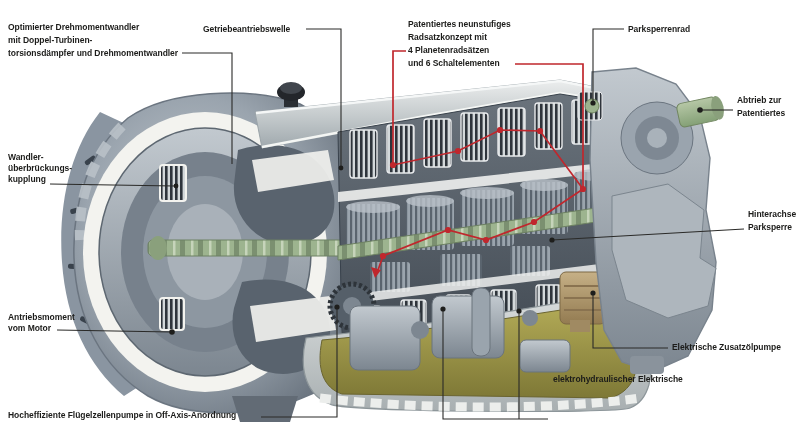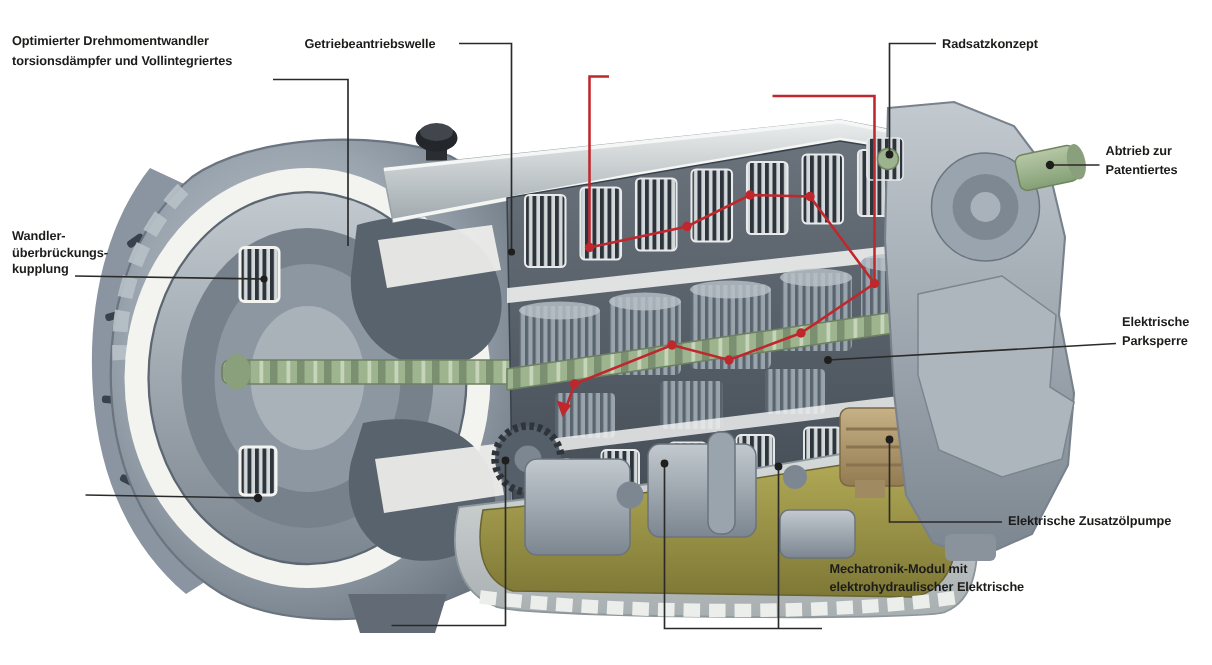--- a/index.html
+++ b/index.html
@@ -226,52 +226,65 @@
     <circle cx="383" cy="256" r="3.1"></circle>
     <circle cx="448" cy="230" r="3.1"></circle>
     <circle cx="486" cy="240" r="3.1"></circle>
     <circle cx="534" cy="222" r="3.1"></circle>
     <polygon points="375,278 371,267 381,270"></polygon>
   </g>
 </svg>
 
 <div class="label" style="left:8px;top:21px">
   <div>Optimierter Drehmomentwandler</div>
-  <div>torsionsdämpfer und Vollintegriertes</div>
+  <div>mit Doppel-Turbinen-</div>
+  <div>torsionsdämpfer und Drehmomentwandler</div>
 </div>
 
 <div class="label" style="left:203px;top:23px">
   <div>Getriebeantriebswelle</div>
 </div>
 
+<div class="label" style="left:408px;top:18px">
+  <div>Patentiertes neunstufiges</div>
+  <div>Radsatzkonzept mit</div>
+  <div>4 Planetenradsätzen</div>
+  <div>und 6 Schaltelementen</div>
+</div>
 
 <div class="label" style="left:628px;top:23px">
-  <div>Radsatzkonzept</div>
+  <div>Parksperrenrad</div>
 </div>
 
 <div class="label" style="left:737px;top:94px">
   <div>Abtrieb zur</div>
   <div>Patentiertes</div>
 </div>
 
 <div class="label lh11" style="left:8px;top:152px">
   <div>Wandler-</div>
   <div>überbrückungs-</div>
   <div>kupplung</div>
 </div>
 
 <div class="label" style="left:748px;top:208px">
-  <div>Elektrische</div>
+  <div>Hinterachse</div>
   <div>Parksperre</div>
 </div>
 
+<div class="label lh11" style="left:8px;top:312px">
+  <div>Antriebsmoment</div>
+  <div>vom Motor</div>
+</div>
 
 <div class="label" style="left:672px;top:341px">
   <div>Elektrische Zusatzölpumpe</div>
 </div>
 
 <div class="label lh115" style="left:553px;top:374px">
-  <div>Mechatronik-Modul mit</div>
   <div>elektrohydraulischer Elektrische</div>
 </div>
 
+<div class="label" style="left:8px;top:409px">
+  <div>Hocheffiziente Flügelzellenpumpe in Off-Axis-Anordnung</div>
+</div>
 
 </div>
 
 </body></html>

